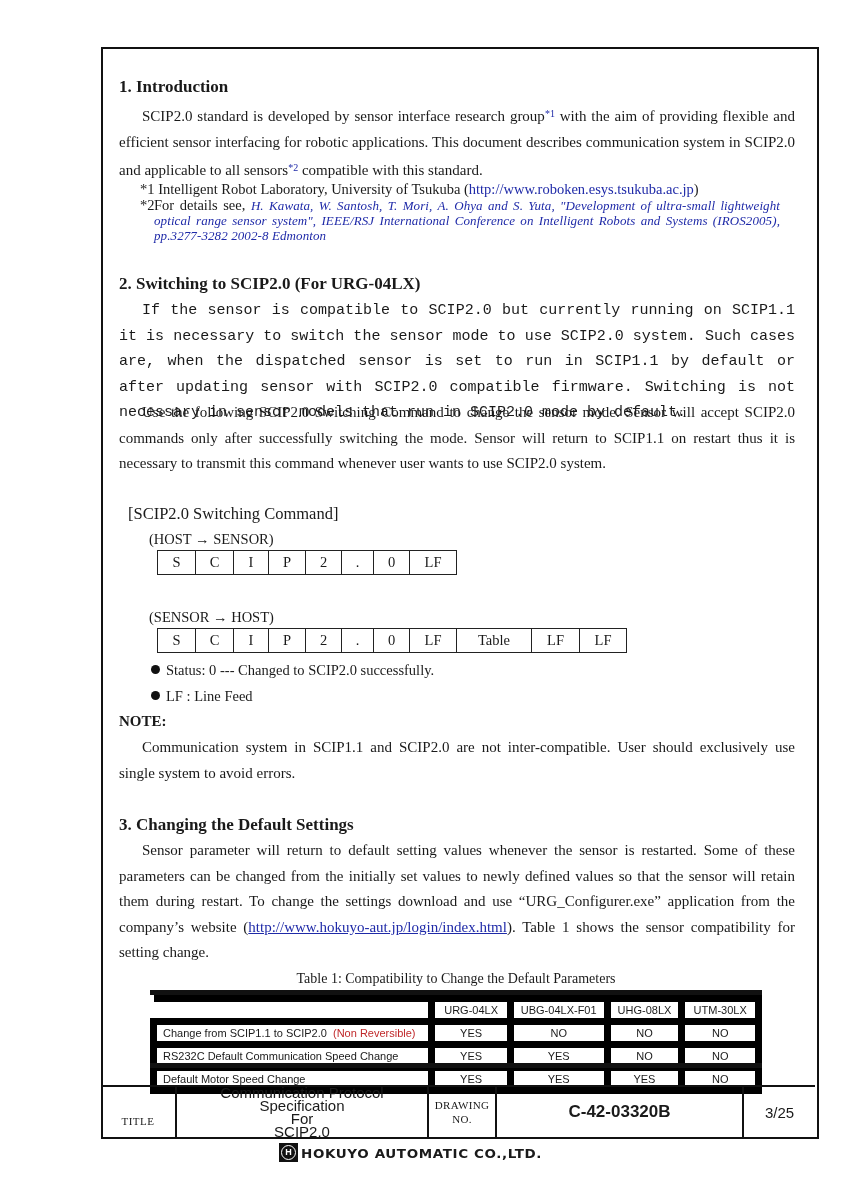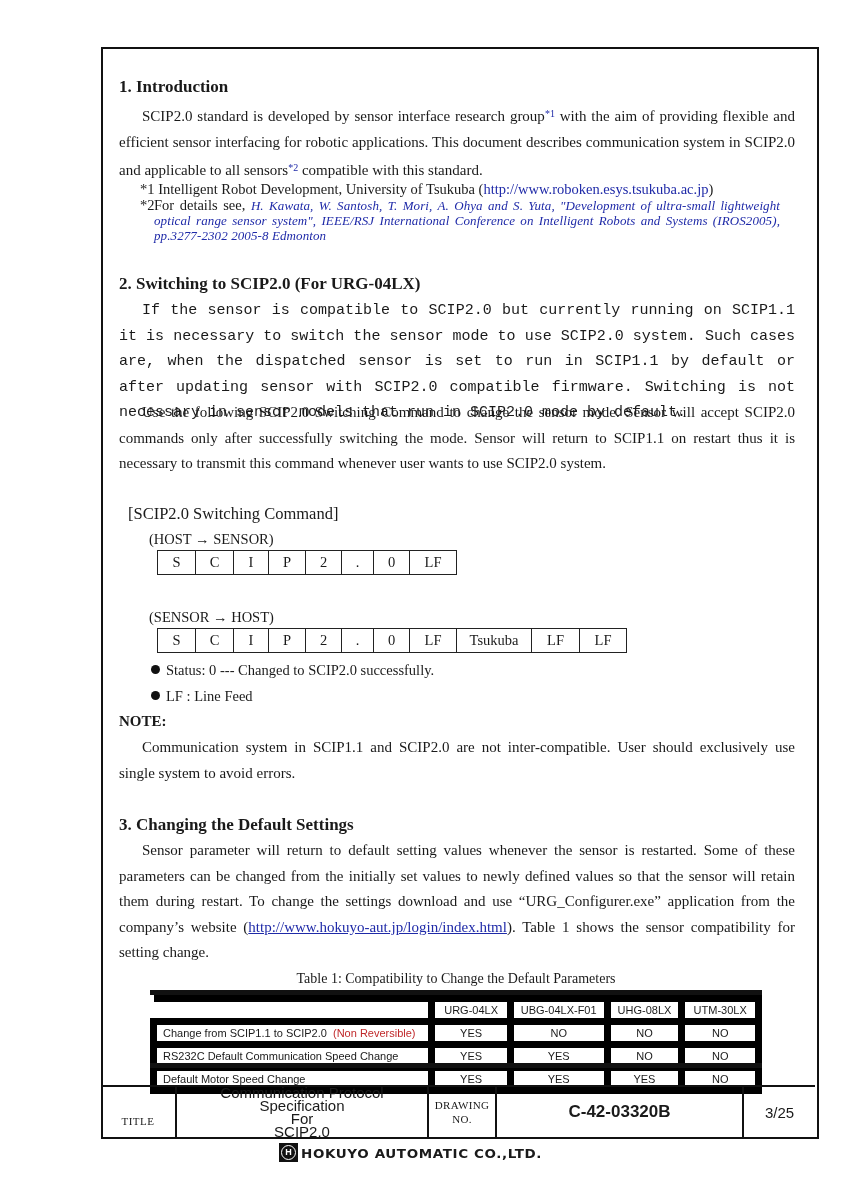--- a/index.html
+++ b/index.html
@@ -49,26 +49,26 @@
 
 <div class="frame"></div>
 
 <div class="abs h" style="left:119px; top:77px;">1. Introduction</div>
 <div class="abs p" style="left:119px; top:101px;">
   <span class="ind"></span><span>SCIP2.0 standard is developed by sensor interface research group</span><span class="sup">*1</span><span> with the aim of providing flexible and efficient sensor interfacing for robotic applications. This document describes communication system in SCIP2.0 and applicable to all sensors</span><span class="sup">*2</span><span> compatible with this standard.</span>
 </div>
 
 <div class="abs fn" style="left:140px; top:182px; width:640px;">
   <span>*1</span>
-  <span>Intelligent Robot Development, University of Tsukuba (</span><a>http://www.roboken.esys.tsukuba.ac.jp</a><span>)</span>
+  <span>Intelligent Robot Laboratory, University of Tsukuba (</span><a>http://www.roboken.esys.tsukuba.ac.jp</a><span>)</span>
 </div>
 <div class="abs fn" style="left:140px; top:198px; width:640px;">
   <span style="position:absolute; left:0; top:0;">*2</span>
   <div style="margin-left:14px; text-align:justify;">
-    <span>For details see, </span><a class="ital">H. Kawata, W. Santosh, T. Mori, A. Ohya and S. Yuta, "Development of ultra-small lightweight optical range sensor system", IEEE/RSJ International Conference on Intelligent Robots and Systems (IROS2005), pp.3277-2302 2005-8 Edmonton</a>
+    <span>For details see, </span><a class="ital">H. Kawata, W. Santosh, T. Mori, A. Ohya and S. Yuta, "Development of ultra-small lightweight optical range sensor system", IEEE/RSJ International Conference on Intelligent Robots and Systems (IROS2005), pp.3277-3282 2002-8 Edmonton</a>
   </div>
 </div>
 
 <div class="abs h" style="left:119px; top:274px;">2. Switching to SCIP2.0 (For URG-04LX)</div>
 <div class="abs p" style="left:119px; top:298px;font-family:Liberation Mono, monospace;">
   <span class="ind"></span><span>If the sensor is compatible to SCIP2.0 but currently running on SCIP1.1 it is necessary to switch the sensor mode to use SCIP2.0 system. Such cases are, when the dispatched sensor is set to run in SCIP1.1 by default or after updating sensor with SCIP2.0 compatible firmware. Switching is not necessary in sensor models that run in SCIP2.0 mode by default.</span>
 </div>
 <div class="abs p" style="left:119px; top:400px;">
   <span class="ind"></span><span>Use the following SCIP2.0 Switching Command to change the sensor mode. Sensor will accept SCIP2.0 commands only after successfully switching the mode. Sensor will return to SCIP1.1 on restart thus it is necessary to transmit this command whenever user wants to use SCIP2.0 system.</span>
 </div>
@@ -96,21 +96,21 @@
   <tbody>
       <tr>
     <td style="width:37px">S</td>
     <td style="width:37px">C</td>
     <td style="width:34px">I</td>
     <td style="width:36px">P</td>
     <td style="width:35px">2</td>
     <td style="width:31px">.</td>
     <td style="width:35px">0</td>
     <td style="width:46px">LF</td>
-    <td style="width:74px">Tsukuba</td>
+    <td style="width:74px">Table</td>
     <td style="width:47px">LF</td>
     <td style="width:46px">LF</td>
   </tr>
 </tbody>
   </table>
 
 <div class="abs bullet" style="left:151px; top:662px;">
   <span class="dot"></span><span>Status: 0 --- Changed to SCIP2.0 successfully.</span>
 </div>
 <div class="abs bullet" style="left:151px; top:688px;">

